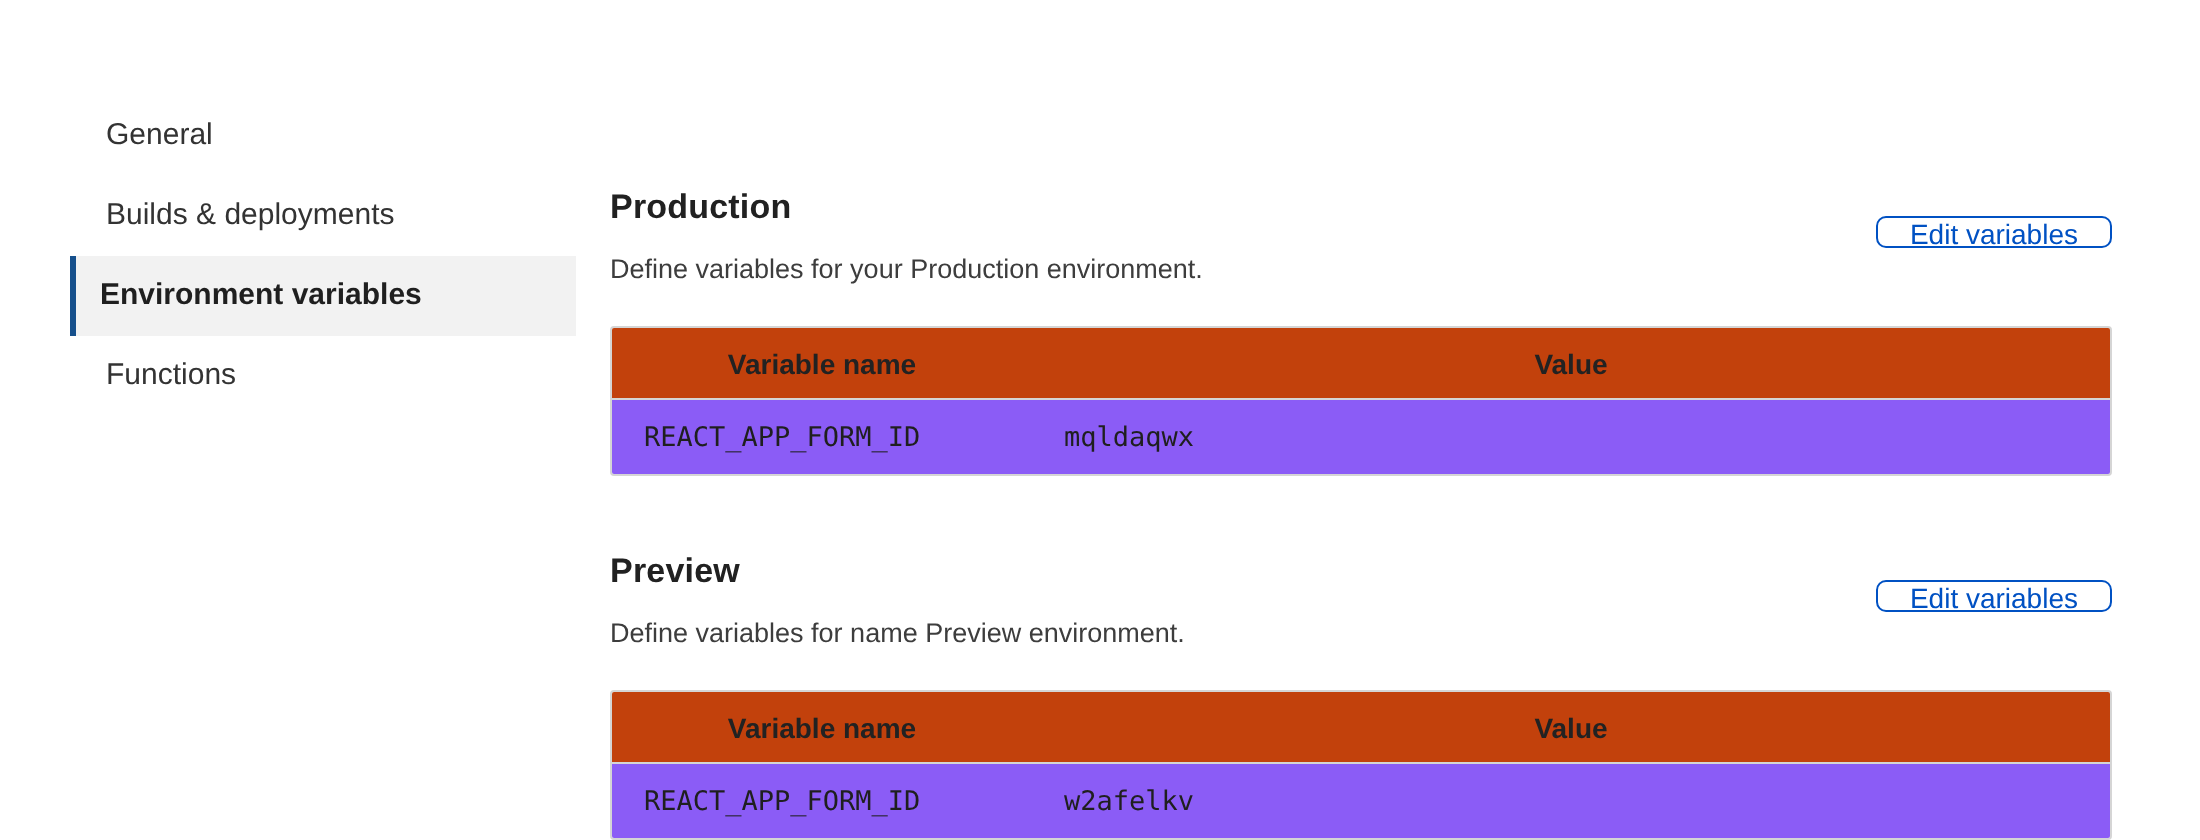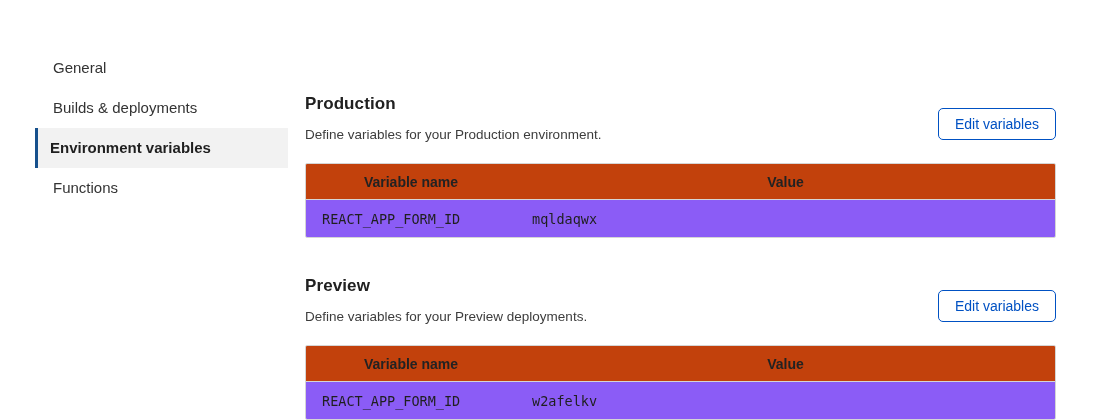--- a/index.html
+++ b/index.html
@@ -54,21 +54,21 @@
   }
   .section-desc {
     margin-top: 13px;
     font-size: 13.5px;
     color: #3d3d3d;
   }
   .edit-btn {
     position: absolute;
     top: 14px;
     right: 0;
-    height: 32px;
+    height: 16px;
     padding: 0 16px;
     background: #ffffff;
     border: 1px solid #0051c3;
     border-radius: 5px;
     color: #0051c3;
     font-size: 14px;
     font-family: "Liberation Sans", sans-serif;
     cursor: pointer;
   }
 
@@ -132,21 +132,21 @@
           <tr>
             <td>REACT_APP_FORM_ID</td>
             <td>mqldaqwx</td>
           </tr>
         </tbody>
       </table>
     </section>
 
     <section class="section">
       <h2 class="section-title">Preview</h2>
-      <p class="section-desc">Define variables for your Preview deployments.</p>
+      <p class="section-desc">Define variables for name Preview environment.</p>
       <button class="edit-btn">Edit variables</button>
 
       <table class="var-table">
         <thead>
           <tr>
             <th>Variable name</th>
             <th>Value</th>
           </tr>
         </thead>
         <tbody>

